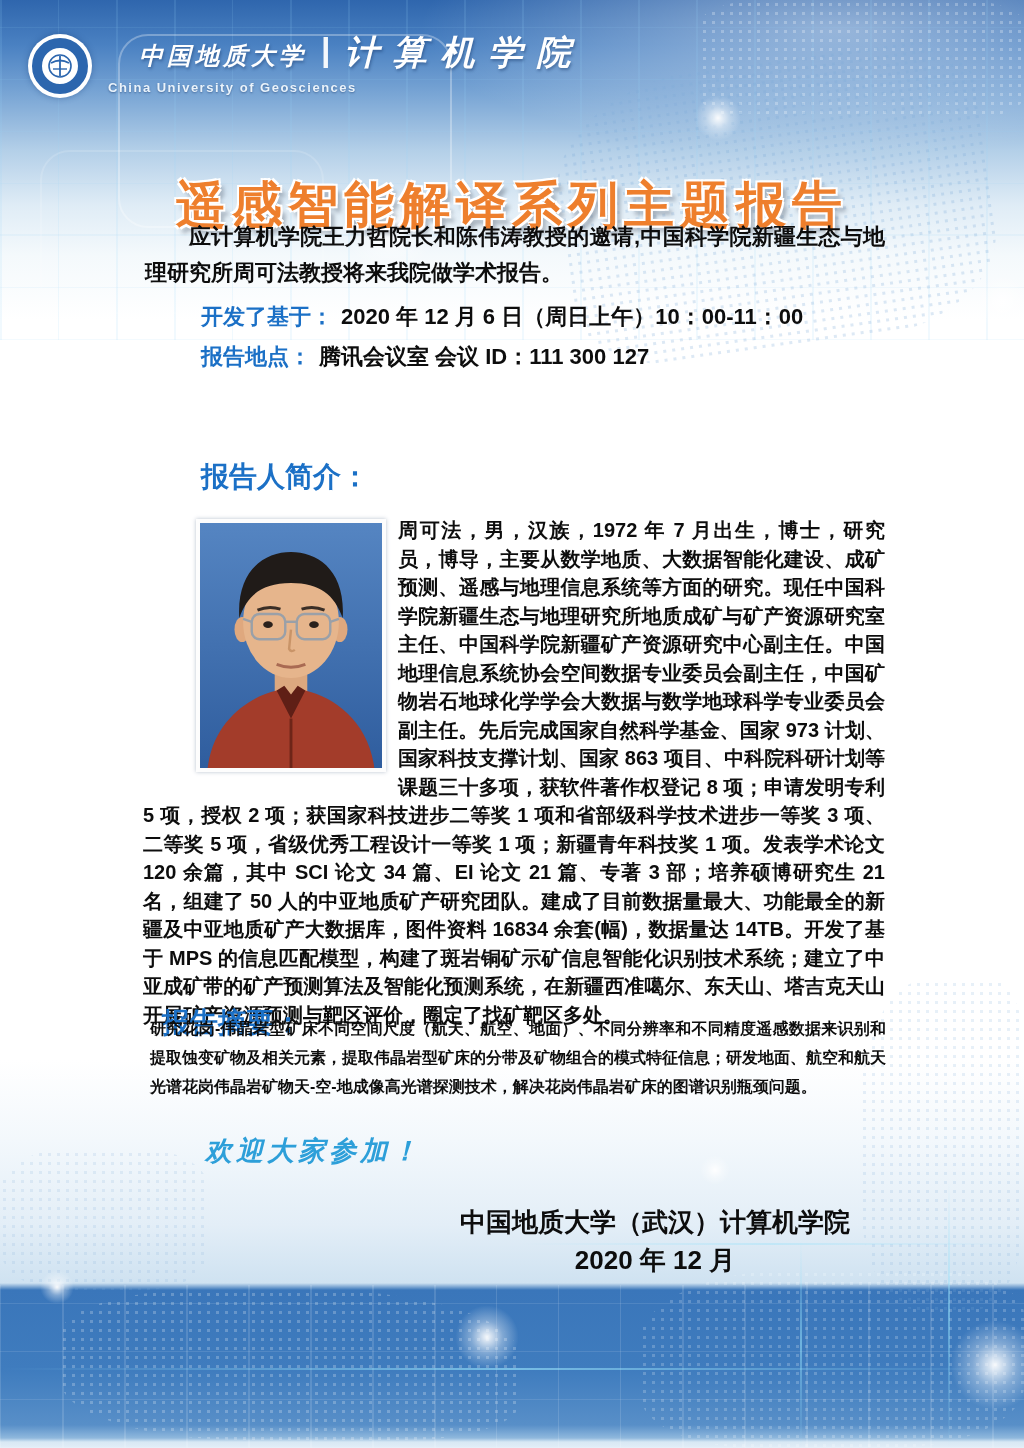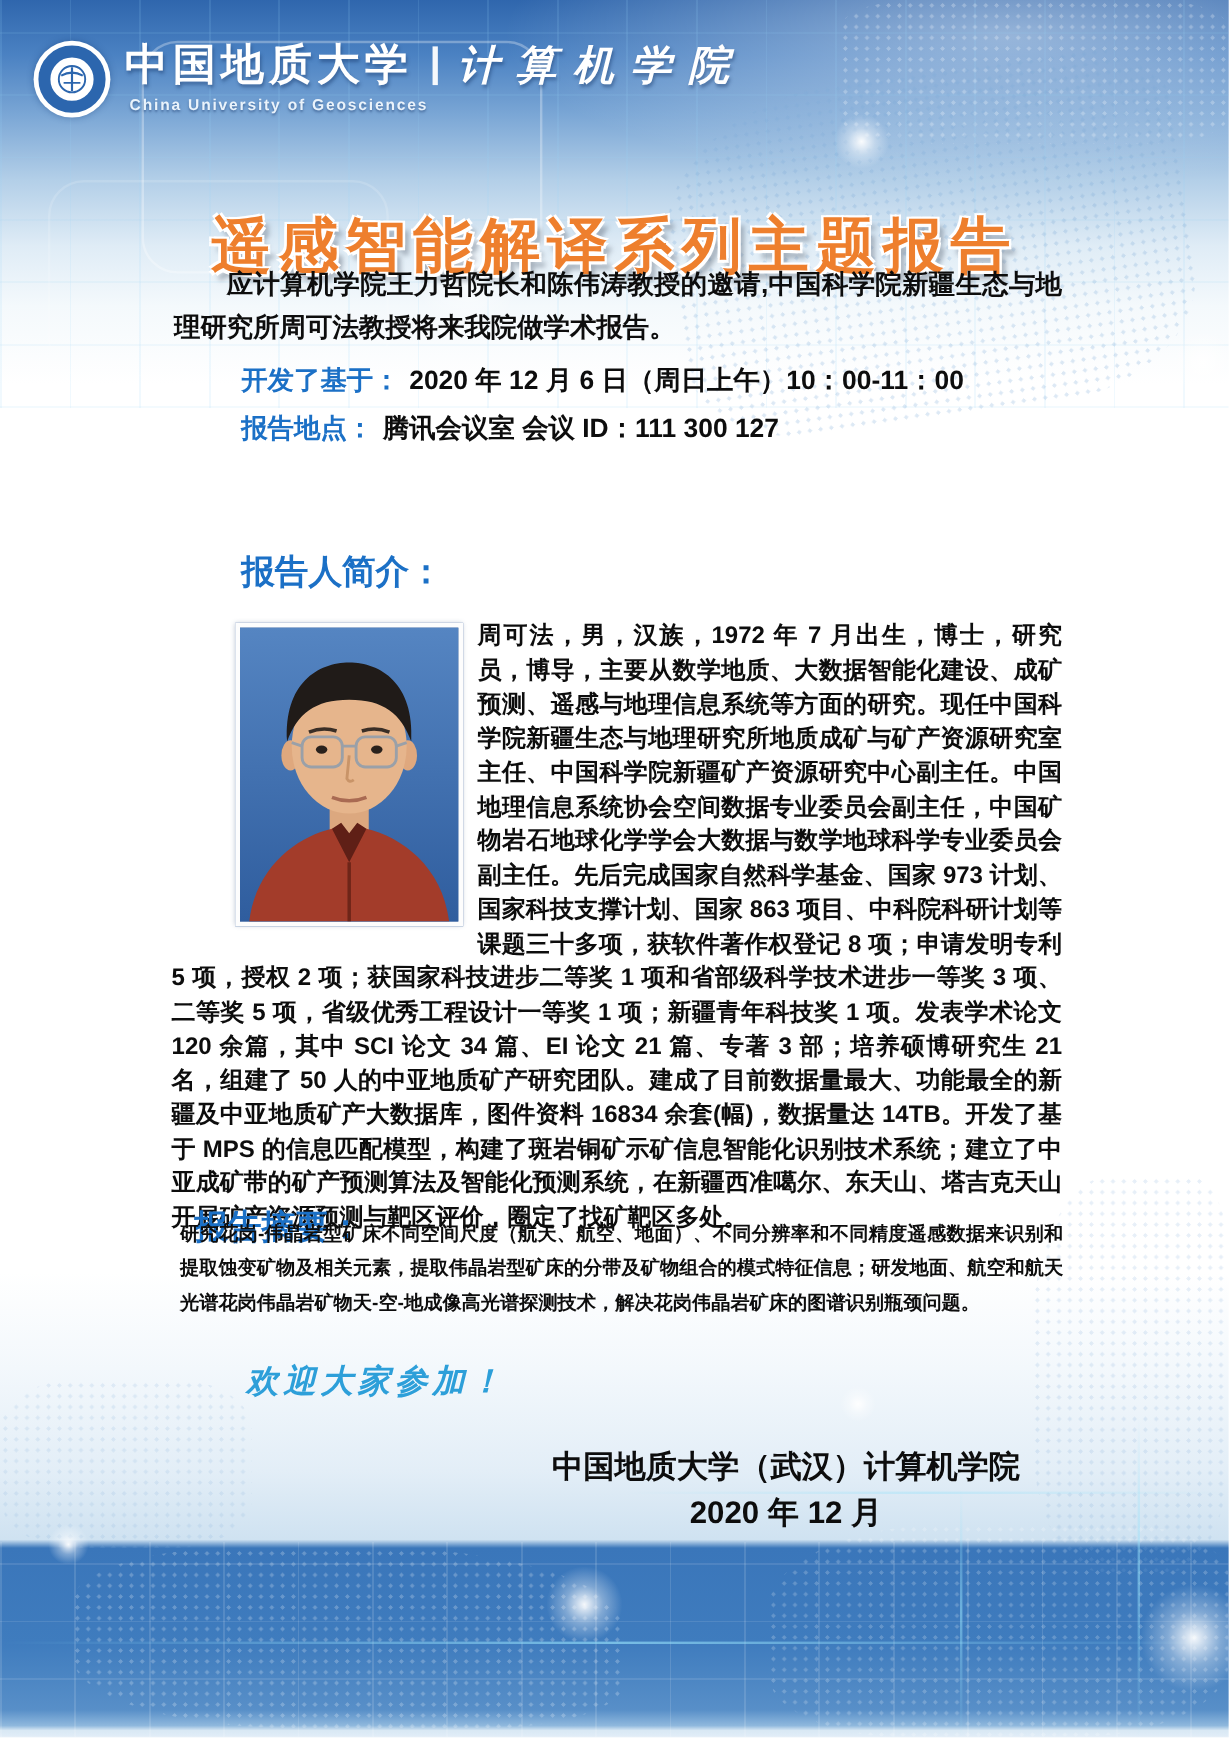--- a/index.html
+++ b/index.html
@@ -29,21 +29,21 @@
   .streak-h{height:2px;background:linear-gradient(90deg, rgba(140,220,250,0), rgba(150,225,250,.65), rgba(140,220,250,0));}
   .streak-v{width:2px;background:linear-gradient(180deg, rgba(140,220,250,0), rgba(150,225,250,.55), rgba(140,220,250,0));}
 
   
   .header{position:absolute;left:0;top:0;width:100%;height:118px;}
   .logo{position:absolute;left:28px;top:34px;width:64px;height:64px;border-radius:50%;
         background:#fff;box-shadow:0 0 6px rgba(20,60,120,.4);}
   .logo-ring{position:absolute;inset:4px;border-radius:50%;border:10px solid #2c66ae;background:#fff;}
   .logo-sym{position:absolute;inset:0;display:flex;align-items:center;justify-content:center;}
   .brand{position:absolute;left:104px;top:30px;color:#fff;white-space:nowrap;}
-  .brand-cn{font-size:36px;font-weight:bold;letter-spacing:4px;text-shadow:1px 2px 3px rgba(20,50,100,.45);}
+  .brand-cn{font-size:24px;font-weight:bold;font-style:italic;letter-spacing:4px;text-shadow:1px 2px 3px rgba(20,50,100,.45);margin-left:35px;}
   .brand-divider{font-size:34px;font-weight:bold;margin:0 14px;vertical-align:3px;opacity:.95;}
   .brand-dept{font-size:34px;font-weight:bold;font-style:italic;letter-spacing:14px;text-shadow:1px 2px 3px rgba(20,50,100,.45);}
   .brand-en{position:absolute;left:108px;top:80px;color:#eaf3fb;font-size:13px;font-weight:bold;letter-spacing:1.5px;text-shadow:0 1px 2px rgba(20,50,100,.5);}
 
   
   .poster-title{position:absolute;left:0;top:128px;width:100%;text-align:center;
     font-size:50px;font-weight:bold;letter-spacing:6px;color:#ee7f2d;
     text-shadow:-2px -2px 0 #fff, 2px -2px 0 #fff, -2px 2px 0 #fff, 2px 2px 0 #fff,
                  5px 6px 4px rgba(110,120,135,.55);margin-top:44px;}
 

